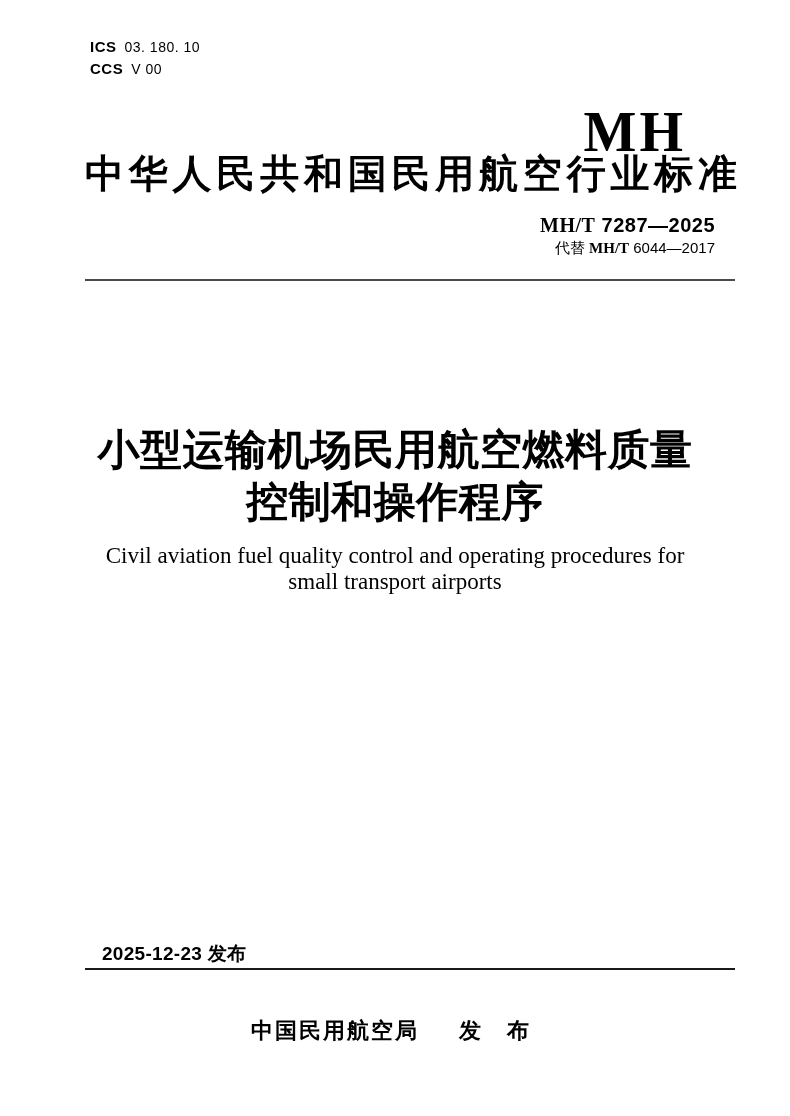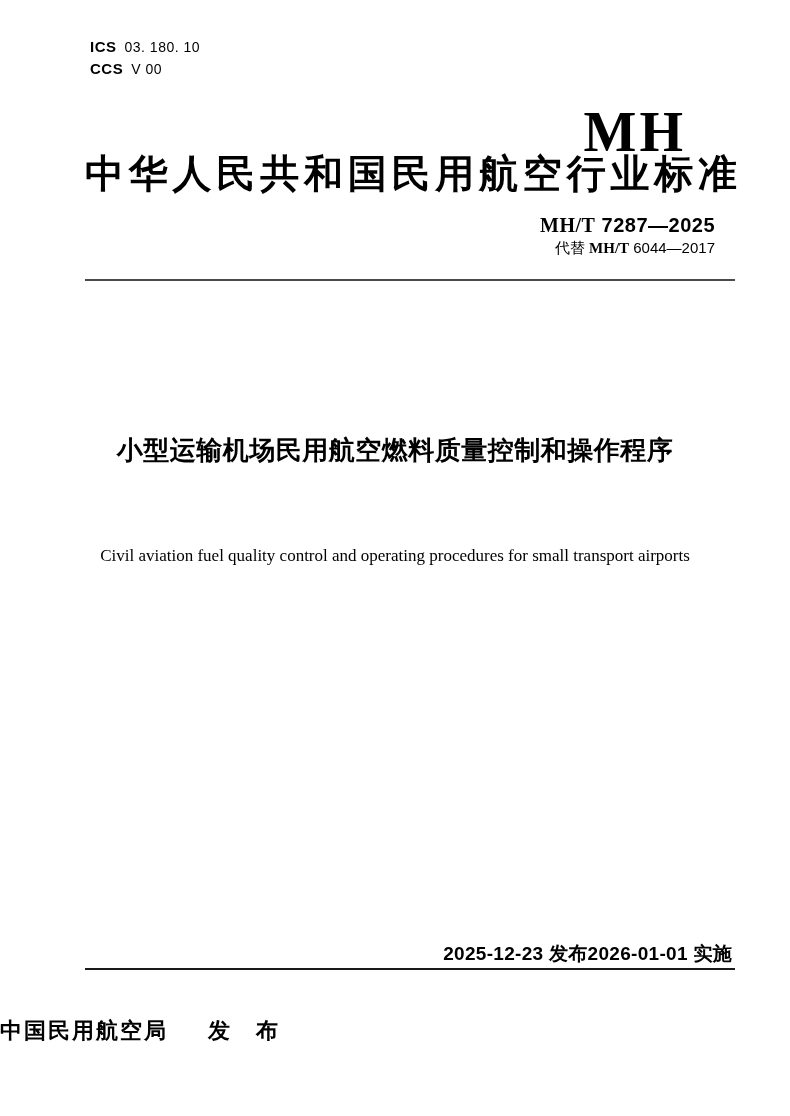--- a/index.html
+++ b/index.html
@@ -83,66 +83,66 @@
     height: 2px;
     background: #4a4a4a;
   }
   
   .title-zh {
     position: absolute;
     left: 50%;
     transform: translateX(-50%);
     top: 424px;
     width: 630px;
-    font-size: 26px;
+    font-size: 42px;
     font-weight: 600;
     line-height: 52px;
     text-align: center;
     letter-spacing: 0.5px;
   }
   
   .title-en {
     position: absolute;
     left: 50%;
     transform: translateX(-50%);
     top: 543px;
     width: 620px;
     font-family: "Liberation Serif", serif;
-    font-size: 17px;
+    font-size: 23px;
     line-height: 26px;
     text-align: center;
   }
   
   .dates {
     position: absolute;
-    left: 90px;
+    left: 102px;
     right: 58px;
     top: 941px;
     display: flex;
-    justify-content: flex-end;
+    justify-content: space-between;
     font-size: 19px;
     font-weight: 600;
     letter-spacing: 0.3px;
   }
   .rule-bottom {
     position: absolute;
     left: 85px;
     top: 968px;
     width: 650px;
     height: 2px;
     background: #1a1a1a;
   }
   
   .publisher {
     position: absolute;
     left: 0;
     right: 0;
     top: 1016px;
     display: flex;
-    justify-content: flex-start;
+    justify-content: center;
     align-items: baseline;
     gap: 40px;
     font-size: 22px;
     font-weight: 600;
     letter-spacing: 2px;
   }
   .publisher .action { letter-spacing: 10px; }
 </style>
 </head>
 <body>
@@ -178,24 +178,20 @@
 
   <div class="title-zh">小型运输机场民用航空燃料质量控制和操作程序</div>
 
   <div class="title-en">Civil aviation fuel quality control and operating procedures for small transport airports</div>
 
   <div class="dates">
     <div>
       <span>2025-12-23</span>
       <span>发布</span>
     </div>
-    <div>
-      <span>2026-01-01</span>
-      <span>实施</span>
-    </div>
   </div>
 
   <div class="rule-bottom"></div>
 
   <div class="publisher">
     <span>中国民用航空局</span>
     <span class="action">发 布</span>
   </div>
 
 </div>

